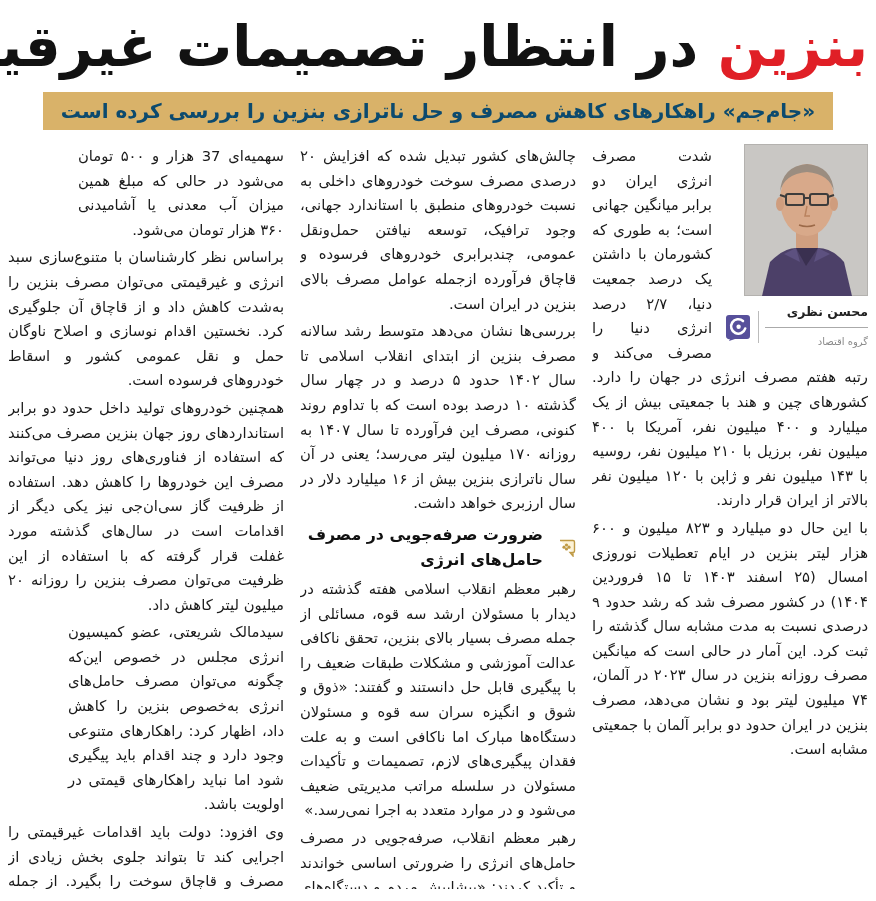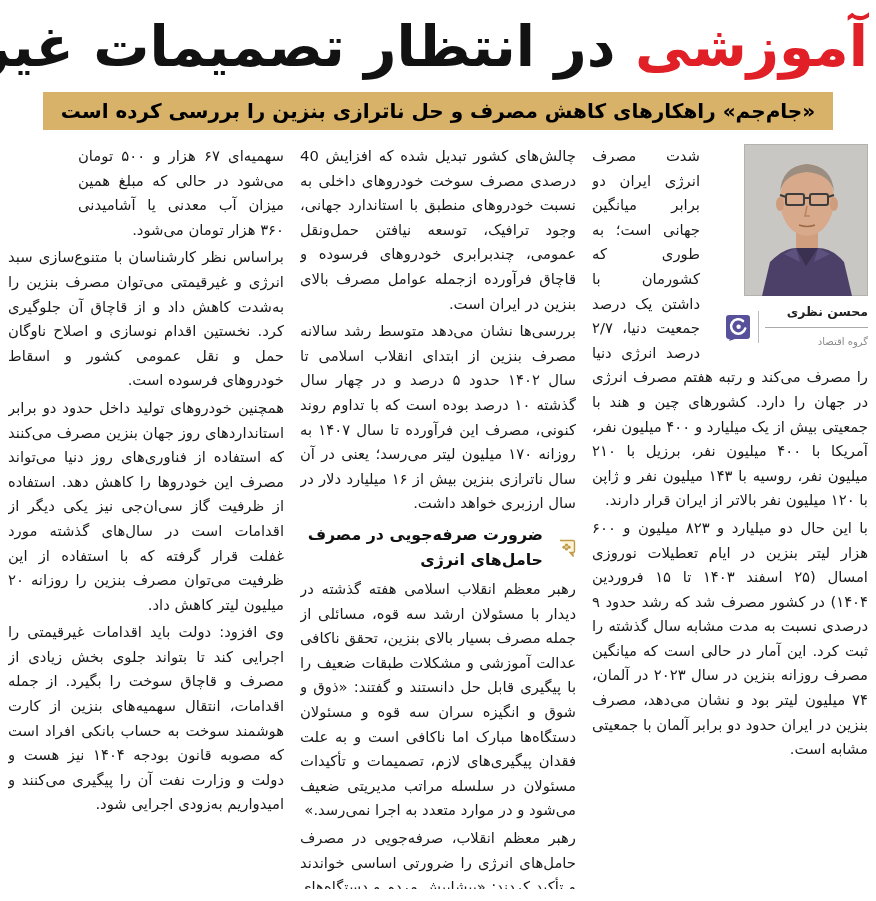--- a/index.html
+++ b/index.html
@@ -21,21 +21,21 @@
     letter-spacing:-1px;
     color:#121212;
     white-space:nowrap;
   }
   .headline .hl-red { color:#e01f26; }
 
   .subheadline-wrap { text-align:center; margin-top:2px; }
   .subheadline {
     display:inline-block;
     background:#d9b269;
-    color:#000000;
+    color:#0c4a6e;
     font-weight:bold;
     font-size:20px;
     line-height:1.5;
     padding:4px 18px;
   }
 
   
   .columns {
     margin-top:14px;
     display:grid;
@@ -56,21 +56,21 @@
     margin:7px 0 5px 0;
     color:#111;
     text-align:right;
   }
   .section-heading svg { flex:0 0 auto; }
 
   
   .reporter {
     float:right;
     width:144px;
-    margin-left:24px;
+    margin-left:12px;
     margin-bottom:4px;
   }
   .reporter .photo { display:block; width:124px; height:152px; }
   .byline {
     display:flex; flex-direction:row; align-items:center;
     margin-top:4px; gap:6px;
   }
   .byline .names { flex:1; text-align:right; }
   .byline .reporter-name {
     display:block; font-weight:bold; font-size:12.5px; color:#222;
@@ -79,21 +79,21 @@
   .byline .reporter-group {
     display:block; font-size:10px; color:#8a8a8a; padding-top:2px;
   }
   .byline .vsep { width:1px; height:32px; background:#bbb; }
 </style>
 </head>
 <body>
 
 <div class="page">
 
-  <h1 class="headline"><span class="hl-red">آموزشی</span><span> در انتظار تصمیمات غیرقیمتی</span></h1>
+  <h1 class="headline"><span class="hl-red">بنزین</span><span> در انتظار تصمیمات غیرقیمتی</span></h1>
 
   <div class="subheadline-wrap">
     <span class="subheadline">«جام‌جم» راهکارهای کاهش مصرف و حل ناترازی بنزین را بررسی کرده است</span>
   </div>
 
   <div class="columns">
 
     <div class="col">
 
       <figure class="reporter">
@@ -139,43 +139,44 @@
           </svg>
         </figcaption>
       </figure>
 
       <p>شدت مصرف انرژی ایران دو برابر میانگین جهانی است؛ به طوری که کشورمان با داشتن یک درصد جمعیت دنیا، ۲/۷ درصد انرژی دنیا را مصرف می‌کند و رتبه هفتم مصرف انرژی در جهان را دارد. کشورهای چین و هند با جمعیتی بیش از یک میلیارد و ۴۰۰ میلیون نفر، آمریکا با ۴۰۰ میلیون نفر، برزیل با ۲۱۰ میلیون نفر، روسیه با ۱۴۳ میلیون نفر و ژاپن با ۱۲۰ میلیون نفر بالاتر از ایران قرار دارند.</p>
       <p>با این حال دو میلیارد و ۸۲۳ میلیون و ۶۰۰ هزار لیتر بنزین در ایام تعطیلات نوروزی امسال (۲۵ اسفند ۱۴۰۳ تا ۱۵ فروردین ۱۴۰۴) در کشور مصرف شد که رشد حدود ۹ درصدی نسبت به مدت مشابه سال گذشته را ثبت کرد. این آمار در حالی است که میانگین مصرف روزانه بنزین در سال ۲۰۲۳ در آلمان، ۷۴ میلیون لیتر بود و نشان می‌دهد، مصرف بنزین در ایران حدود دو برابر آلمان با جمعیتی مشابه است.</p>
 
     </div>
 
     <div class="col">
-      <p>چالش‌های کشور تبدیل شده که افزایش 40 درصدی مصرف سوخت خودروهای داخلی به نسبت خودروهای منطبق با استاندارد جهانی، وجود ترافیک، توسعه نیافتن حمل‌ونقل عمومی، چندبرابری خودروهای فرسوده و قاچاق فرآورده ازجمله عوامل مصرف بالای بنزین در ایران است.</p>
+      <p>چالش‌های کشور تبدیل شده که افزایش ۲۰ درصدی مصرف سوخت خودروهای داخلی به نسبت خودروهای منطبق با استاندارد جهانی، وجود ترافیک، توسعه نیافتن حمل‌ونقل عمومی، چندبرابری خودروهای فرسوده و قاچاق فرآورده ازجمله عوامل مصرف بالای بنزین در ایران است.</p>
       <p>بررسی‌ها نشان می‌دهد متوسط رشد سالانه مصرف بنزین از ابتدای انقلاب اسلامی تا سال ۱۴۰۲ حدود ۵ درصد و در چهار سال گذشته ۱۰ درصد بوده است که با تداوم روند کنونی، مصرف این فرآورده تا سال ۱۴۰۷ به روزانه ۱۷۰ میلیون لیتر می‌رسد؛ یعنی در آن سال ناترازی بنزین بیش از ۱۶ میلیارد دلار در سال ارزبری خواهد داشت.</p>
 
       <h3 class="section-heading">
         <svg width="19" height="19" viewBox="0 0 19 19" aria-hidden="true">
           <path d="M3 2.5 h13 a1.5 1.5 0 0 1 1.5 1.5 v9 a1.5 1.5 0 0 1 -1.5 1.5 h-3 l3 3.5 v-3.5" fill="#fcf2d6" stroke="#bf9a45" stroke-width="1.4"></path>
           <circle cx="9.5" cy="7" r="1.6" fill="#bf9a45"></circle>
           <circle cx="7" cy="9.2" r="1.6" fill="#bf9a45"></circle>
           <circle cx="12" cy="9.2" r="1.6" fill="#bf9a45"></circle>
           <circle cx="9.5" cy="11" r="1.6" fill="#bf9a45"></circle>
         </svg>
         <span>ضرورت صرفه‌جویی در مصرف حامل‌های انرژی</span>
       </h3>
 
       <p>رهبر معظم انقلاب اسلامی هفته گذشته در دیدار با مسئولان ارشد سه قوه، مسائلی از جمله مصرف بسیار بالای بنزین، تحقق ناکافی عدالت آموزشی و مشکلات طبقات ضعیف را با پیگیری قابل حل دانستند و گفتند: «ذوق و شوق و انگیزه سران سه قوه و مسئولان دستگاه‌ها مبارک اما ناکافی است و به علت فقدان پیگیری‌های لازم، تصمیمات و تأکیدات مسئولان در سلسله مراتب مدیریتی ضعیف می‌شود و در موارد متعدد به اجرا نمی‌رسد.»</p>
       <p>رهبر معظم انقلاب، صرفه‌جویی در مصرف حامل‌های انرژی را ضرورتی اساسی خواندند و تأکید کردند: «پیشاپیش مردم و دستگاه‌های دولتی که بزرگ‌ترین مصرف‌کننده انواع انرژی هستند باید خود را به صرفه‌جویی عادت دهند که این کار نیز نیاز به پیگیری دارد.»</p>
 
     </div>
 
     <div class="col">
-      <p class="pad-70">سهمیه‌ای ۶۷ هزار و ۵۰۰ تومان می‌شود در حالی که مبلغ همین میزان آب معدنی یا آشامیدنی ۳۶۰ هزار تومان می‌شود.</p>
+      <p class="pad-70">سهمیه‌ای 37 هزار و ۵۰۰ تومان می‌شود در حالی که مبلغ همین میزان آب معدنی یا آشامیدنی ۳۶۰ هزار تومان می‌شود.</p>
       <p>براساس نظر کارشناسان با متنوع‌سازی سبد انرژی و غیرقیمتی می‌توان مصرف بنزین را به‌شدت کاهش داد و از قاچاق آن جلوگیری کرد. نخستین اقدام نوسازی و اصلاح ناوگان حمل و نقل عمومی کشور و اسقاط خودروهای فرسوده است.</p>
       <p>همچنین خودروهای تولید داخل حدود دو برابر استانداردهای روز جهان بنزین مصرف می‌کنند که استفاده از فناوری‌های روز دنیا می‌تواند مصرف این خودروها را کاهش دهد. استفاده از ظرفیت گاز سی‌ان‌جی نیز یکی دیگر از اقدامات است در سال‌های گذشته مورد غفلت قرار گرفته که با استفاده از این ظرفیت می‌توان مصرف بنزین را روزانه ۲۰ میلیون لیتر کاهش داد.</p>
 
 
+      <p class="pad-60">سیدمالک شریعتی، عضو کمیسیون انرژی مجلس در خصوص این‌که چگونه می‌توان مصرف حامل‌های انرژی به‌خصوص بنزین را کاهش داد، اظهار کرد: راهکارهای متنوعی وجود دارد و چند اقدام باید پیگیری شود اما نباید راهکارهای قیمتی در اولویت باشد.</p>
       <p>وی افزود: دولت باید اقدامات غیرقیمتی را اجرایی کند تا بتواند جلوی بخش زیادی از مصرف و قاچاق سوخت را بگیرد. از جمله اقدامات، انتقال سهمیه‌های بنزین از کارت هوشمند سوخت به حساب بانکی افراد است که مصوبه قانون بودجه ۱۴۰۴ نیز هست و دولت و وزارت نفت آن را پیگیری می‌کنند و امیدواریم به‌زودی اجرایی شود.</p>
 
     </div>
 
   </div>
 </div>
 
 </body></html>

